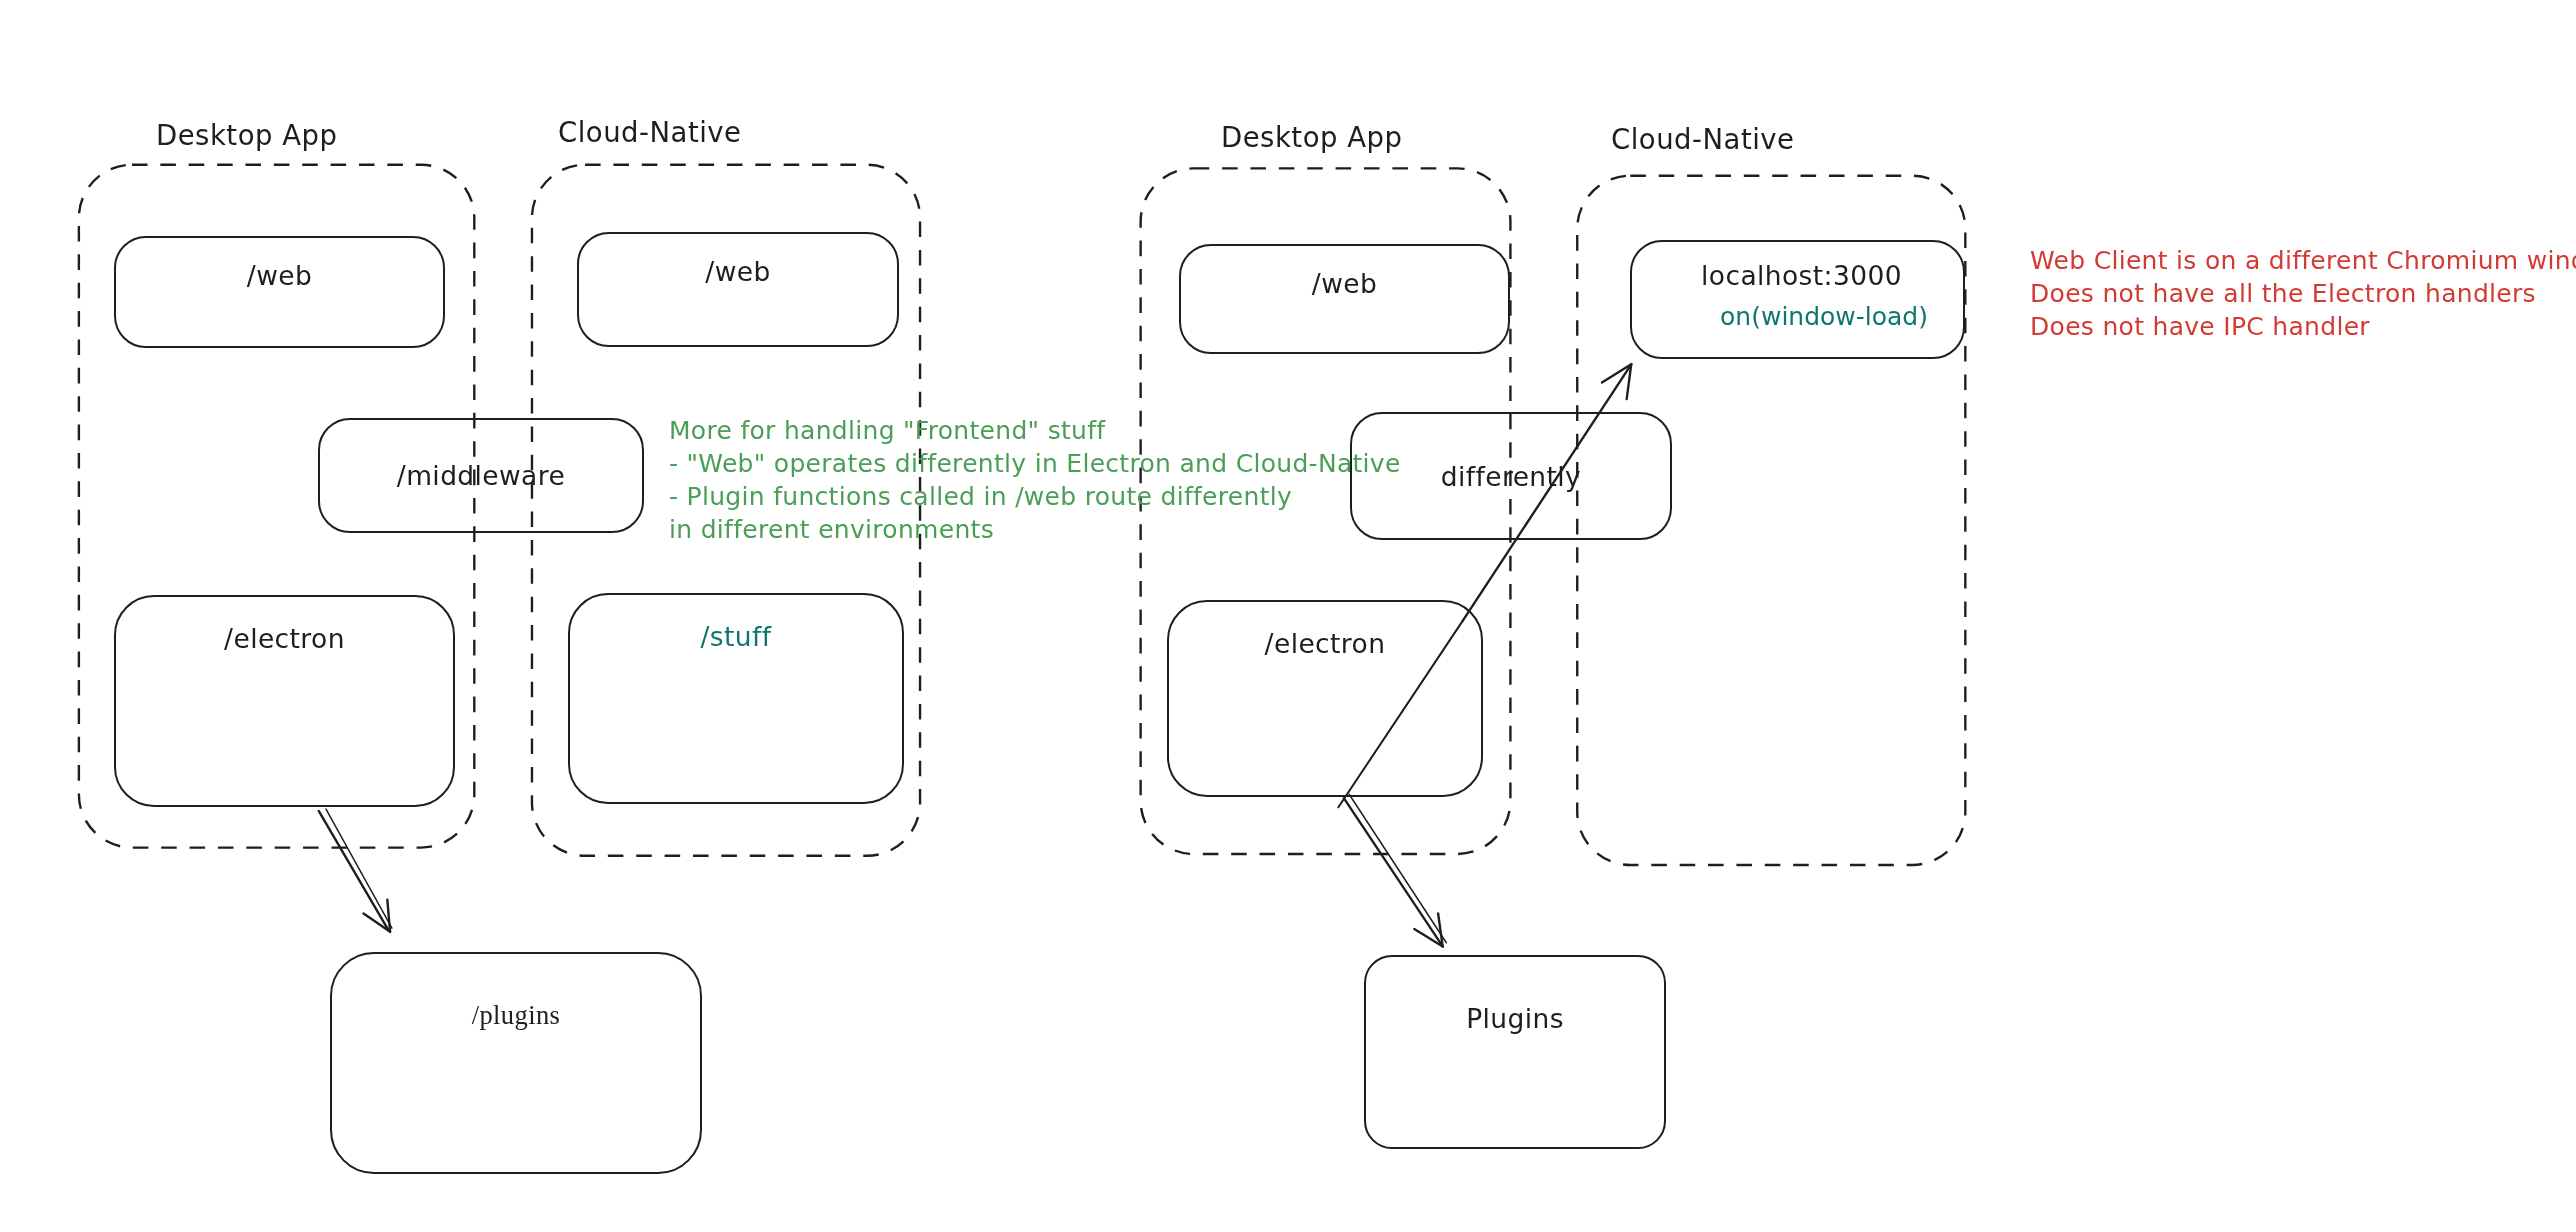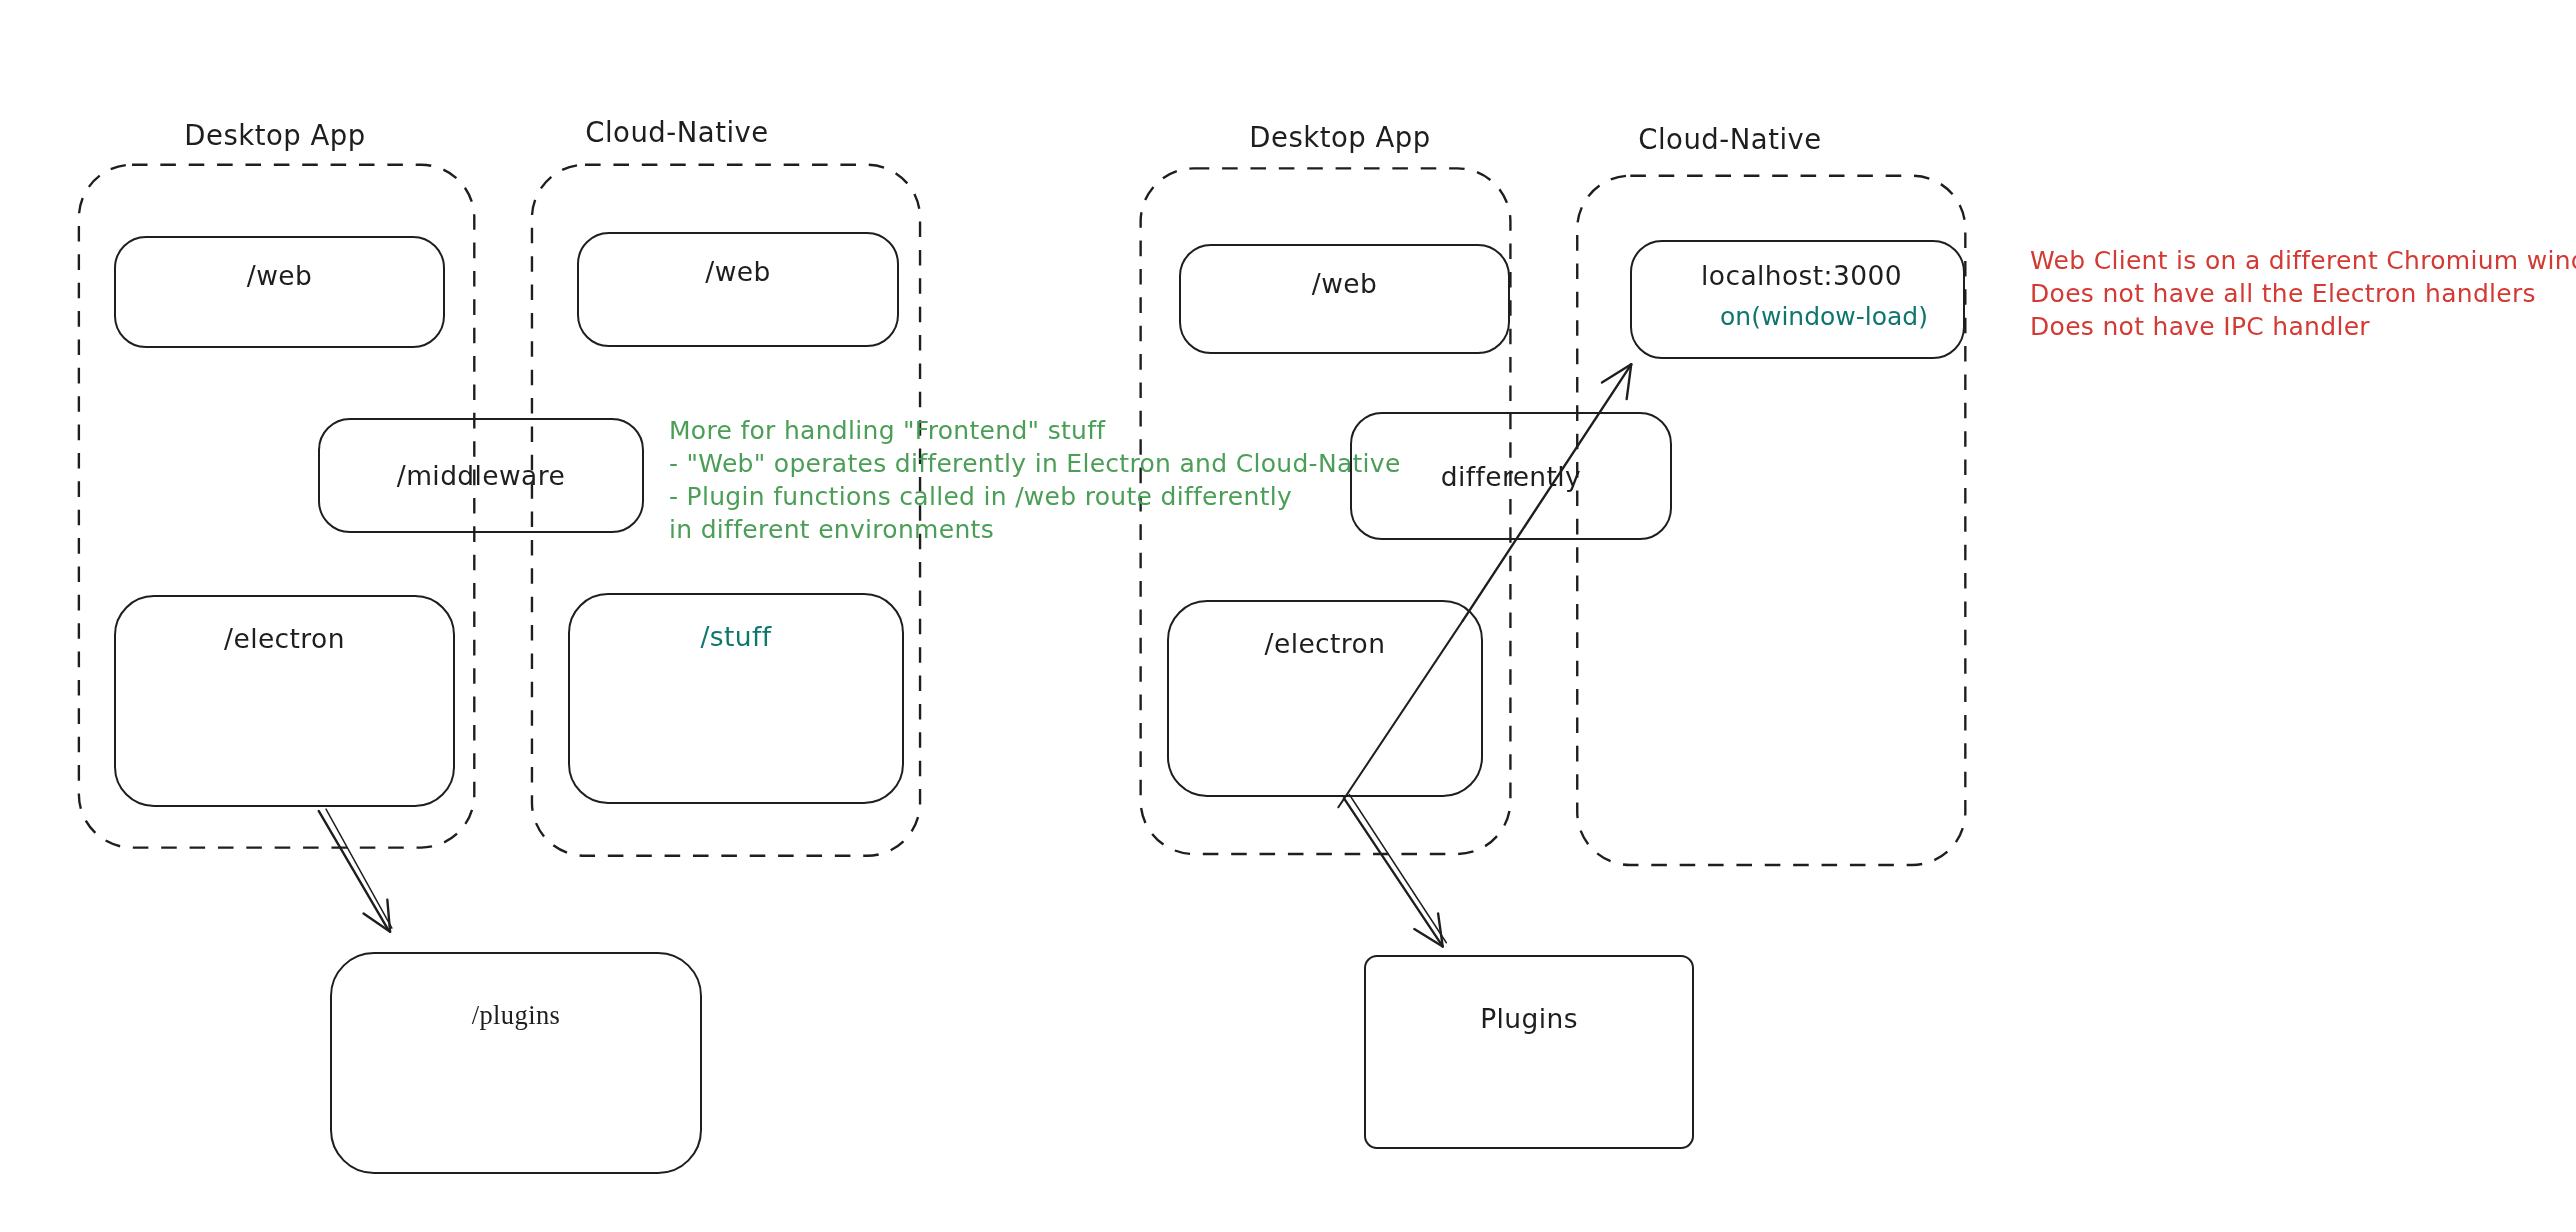--- a/index.html
+++ b/index.html
@@ -26,21 +26,20 @@
   .box .lbl{
     display:block;
     font-size:26.5px;
     letter-spacing:0.4px;
   }
   .box.center-lbl{display:flex;align-items:center;justify-content:center;}
   .section-label{
     position:absolute;
     font-size:27.5px;
     letter-spacing:0.5px;
-    text-align:center;
     width:238px;
     z-index:2;
   }
   .note{
     position:absolute;
     font-size:25px;
     line-height:33px;
     letter-spacing:0.3px;
     white-space:nowrap;
     z-index:2;
@@ -114,21 +113,21 @@
   </div>
 
   <div class="box center-lbl" style="left:1350px;top:412px;width:322px;height:128px;">
     <span class="lbl">differently</span>
   </div>
 
   <div class="box" style="left:1167px;top:600px;width:316px;height:197px;padding-top:26px;border-radius:40px;">
     <span class="lbl">/electron</span>
   </div>
 
-  <div class="box" style="left:1364px;top:955px;width:330px;height:194px;padding-top:46px;border-radius:13px;">
+  <div class="box" style="left:1364px;top:955px;width:302px;height:194px;padding-top:46px;border-radius:28px;">
     <span class="lbl">Plugins</span>
   </div>
 
   <div class="note note-red" style="left:2030px;top:244px;">
     <div>Web Client is on a different Chromium window</div>
     <div>Does not have all the Electron handlers</div>
     <div>Does not have IPC handler</div>
   </div>
 
   <svg class="layer over" fill="none" stroke="#1e1e1e" stroke-width="2.6" stroke-linecap="round" viewBox="0 0 2814 1346" width="2576" height="1232">

